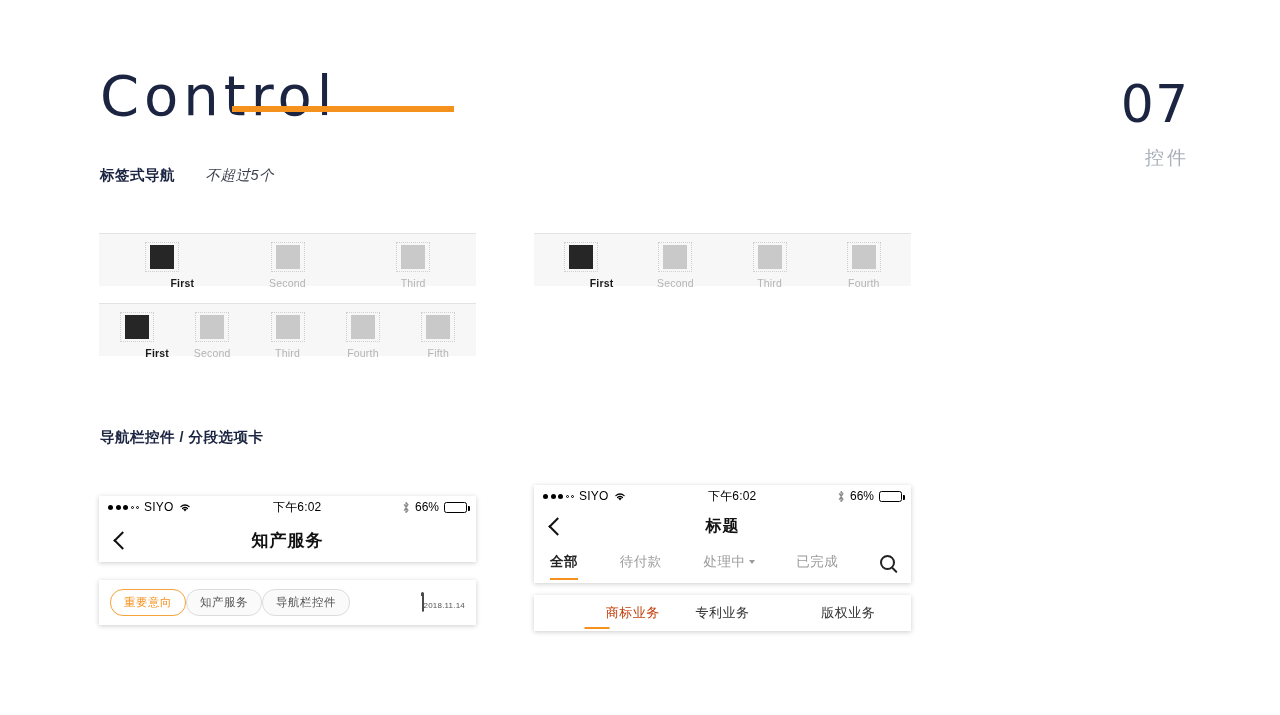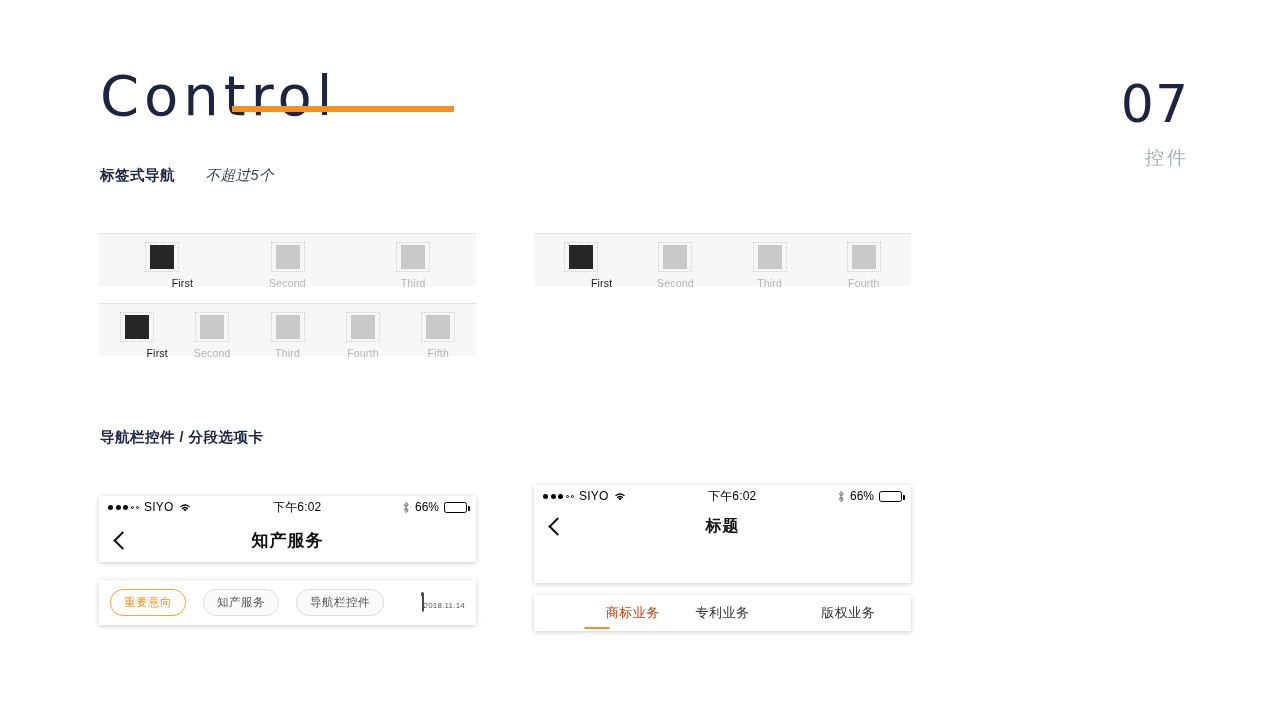--- a/index.html
+++ b/index.html
@@ -45,21 +45,21 @@
     align-items: center; justify-content: flex-start;
     padding-top: 8px;
   }
   .ph-box {
     width: 34px; height: 30px; border: 1px dotted #cfcfcf;
     display: flex; align-items: center; justify-content: center;
   }
   .ph-sq { width: 24px; height: 24px; background: #c9c9c9; }
   .tab.active .ph-sq { background: #262626; }
   .tab-label { font-size: 10.5px; color: #b4b4b4; margin-top: 5px; letter-spacing: .2px; }
-  .tab.active .tab-label { color: #1a1a1a; font-weight: normal; margin-left: 41px; }
+  .tab.active .tab-label { color: #1a1a1a; font-weight: bold; margin-left: 41px; }
 
   #tabbar3 { left: 99px; top: 233px; width: 377px; height: 53px; }
   #tabbar5 { left: 99px; top: 303px; width: 377px; height: 53px; }
   #tabbar4 { left: 534px; top: 233px; width: 377px; height: 53px; }
 
   
   .card {
     position: absolute; background: #ffffff;
     box-shadow: 0 1px 5px rgba(0,0,0,.20);
   }
@@ -87,21 +87,21 @@
 
   
   .navbar { position: relative; display: flex; align-items: center; height: 44px; padding: 0 12px; }
   .chev { width: 13px; height: 13px; border-left: 2.2px solid #111; border-bottom: 2.2px solid #111;
           transform: rotate(45deg); margin-left: 5px; }
   .nav-title { position: absolute; left: 0; right: 0; text-align: center;
                font-size: 16px; font-weight: bold; color: #111; letter-spacing: 1px; }
   #cardL1 .nav-title { font-size: 17px; }
 
   
-  .chips { display: flex; align-items: center; height: 45px; padding: 0 11px; gap: 17px; }
+  .chips { display: flex; align-items: center; height: 45px; padding: 0 11px; gap: 0; }
   .chip {
     border: 1px solid #dcdcdc; border-radius: 13px; background: #fafafa;
     font-size: 11.5px; color: #555; padding: 5px 13px; letter-spacing: .5px;
   }
   .chip.active { border-color: #f5a33a; background: #fff; color: #f5921e; }
   .cal { margin-left: auto; text-align: center; }
   .cal-ico { width: 19px; height: 19px; margin: 0 auto; position: relative;
              border: 1.6px solid #4a4a4a; border-radius: 2px; }
   .cal-ico::before { content:""; position:absolute; left:-1.6px; right:-1.6px; top:-1.6px; height:4px; background:#4a4a4a; border-radius:2px 2px 0 0;}
   .cal-ico::after { content:""; position:absolute; left:2px; right:2px; top:7px; bottom:2px;
@@ -303,20 +303,40 @@
           <path d="M2 3.2 6 9.4 4 11.5V1.5l2 2.1L2 9.8" stroke="#8a8a8a" stroke-width="1.1" fill="none" stroke-linejoin="round"></path>
         </svg>
         <span>66%</span>
         <span class="batt"><span class="batt-fill"></span></span>
       </div>
     </div>
     <div class="navbar" style="height:38px">
       <span class="chev"></span>
       <span class="nav-title">标题</span>
     </div>
+    <div class="segrow">
+      <span class="seg active">
+        <span>全部</span>
+      </span>
+      <span class="seg-spacer"></span>
+      <span class="seg">
+        <span>待付款</span>
+      </span>
+      <span class="seg-spacer"></span>
+      <span class="seg">
+        <span>处理中</span>
+        <i class="caret"></i>
+      </span>
+      <span class="seg-spacer"></span>
+      <span class="seg">
+        <span>已完成</span>
+      </span>
+      <span class="seg-spacer"></span>
+      <span class="search-ico"></span>
+    </div>
   </div>
 
   <div class="card" id="cardR2">
     <div class="segrow2">
       <span class="seg2 active">商标业务</span>
       <span class="seg2">专利业务</span>
       <span class="seg2">版权业务</span>
     </div>
   </div>
 

